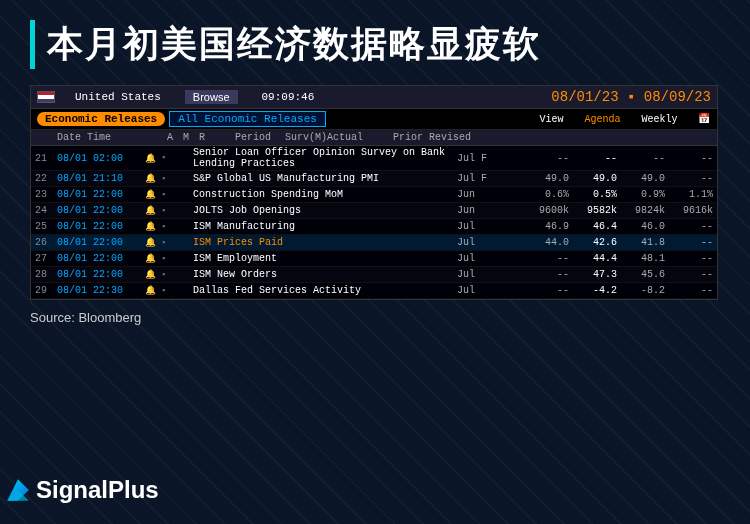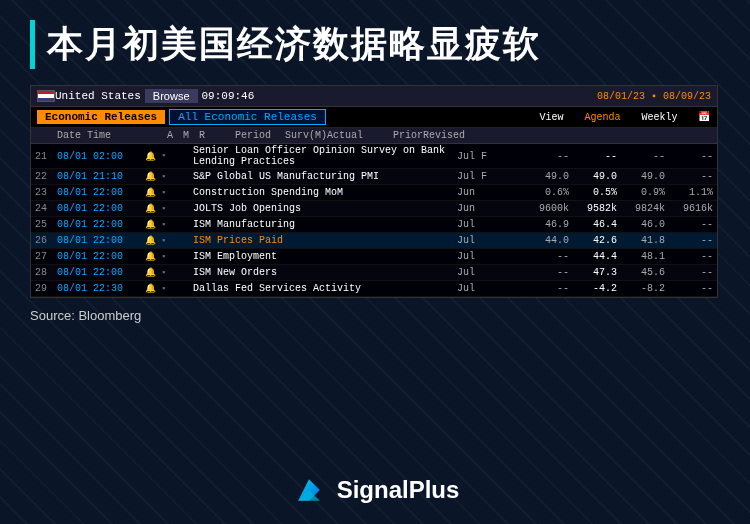--- a/index.html
+++ b/index.html
@@ -52,21 +52,21 @@
       font-family: 'Courier New', monospace;
       font-size: 11px;
     }
 
     
     .terminal-topbar {
       display: flex;
       align-items: center;
       background: #1a1a2e;
       padding: 3px 6px;
-      gap: 0;
+      gap: 20px;
       border-bottom: 1px solid #333;
     }
 
     .flag-us {
       display: inline-block;
       width: 18px;
       height: 12px;
       background: linear-gradient(#b22234 33%, #fff 33%, #fff 66%, #3c3b6e 66%);
       border: 1px solid #555;
       flex-shrink: 0;
@@ -88,39 +88,40 @@
     }
 
     .time-display {
       color: #ffffff;
       font-size: 11px;
       margin-left: 4px;
     }
 
     .date-range {
       color: #ff8c00;
-      font-size: 10px;
+      font-size: 14px;
       margin-left: auto;
     }
 
     
     .terminal-bar2 {
       display: flex;
       align-items: center;
       background: #000;
       padding: 2px 6px;
       border-bottom: 1px solid #222;
     }
 
     .econ-releases-tab {
       background: #ff8c00;
       color: #000;
       font-size: 11px;
       padding: 1px 8px;
       font-weight: bold;
+      border-radius: 7px;
     }
 
     .all-econ-releases {
       color: #00aaff;
       font-size: 11px;
       padding: 1px 8px;
       background: #001133;
       border: 1px solid #00aaff;
       margin-left: 4px;
     }
@@ -150,21 +151,21 @@
 
     .col-datetime { width: 110px; }
     .col-a { width: 16px; }
     .col-m { width: 16px; }
     .col-r { width: 16px; }
     .col-event { flex: 1; }
     .col-period { width: 56px; text-align: right; }
     .col-surv { width: 56px; text-align: right; }
     .col-actual { width: 48px; text-align: left; }
     .col-prior { width: 48px; text-align: right; }
-    .col-revised { width: 48px; text-align: left; }
+    .col-revised { width: 48px; text-align: right; }
 
     
     .terminal-row {
       display: flex;
       align-items: center;
       padding: 1px 4px;
       border-bottom: 1px solid #111;
       min-height: 16px;
     }
 
@@ -189,23 +190,21 @@
       color: #cccccc;
       font-size: 13px;
     }
 
     
     .footer {
       position: absolute;
       bottom: 16px;
       left: 0; right: 0;
       display: flex;
-      justify-content: center;
-      align-items: center;
-      gap: 10px;
+      align-items: center;
     }
 
     .logo-icon {
       width: 36px;
       height: 36px;
     }
 
     .logo-text {
       font-size: 24px;
       font-weight: bold;

